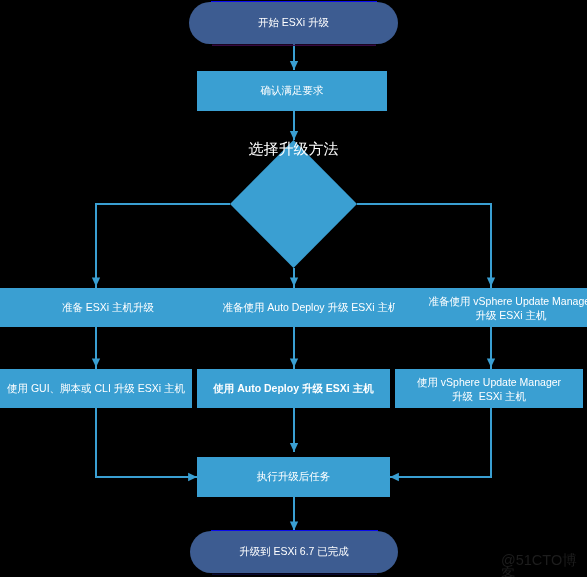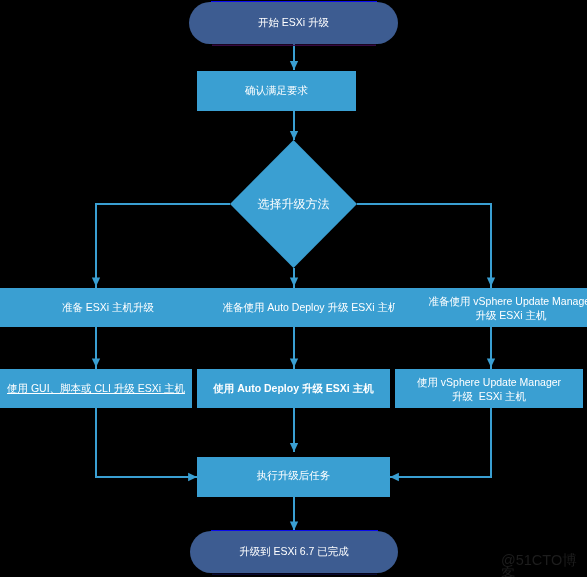--- a/index.html
+++ b/index.html
@@ -33,22 +33,22 @@
     letter-spacing: 0px;
     padding-top: 0px;
     white-space: pre-wrap;
   }
   .rect { background: #3a9fd2; }
   .two-line { padding-top: 2px; }
   .terminal { background: #3d5c91; border-radius: 21px; text-align: center; }
   .diamond-node {
     position: absolute;
     color: #ffffff;
-    font-size: 12px;
-    display: flex; align-items: center; justify-content: center;
+    font-size: 15px;
+    display: flex; justify-content: center;
   }
   .ring {
     position: absolute;
     pointer-events: none;
   }
   .wm {
     position: absolute;
     color: #1d1d1d;
     font-family: "Liberation Sans", sans-serif;
     font-size: 14.5px;
@@ -101,48 +101,48 @@
     <path d="M212,574.2 H377" stroke="#0a0a3a" stroke-width="1.6" fill="none" opacity="0.85"></path>
   </svg>
 
   <div class="node terminal" style="left:190px;top:531px;width:208px;height:42px;">
     <span>升级到 ESXi 6.7 已完成</span>
   </div>
   <div class="node terminal" style="left:189px;top:2px;width:209px;height:42px;">
     <span>开始 ESXi 升级</span>
   </div>
 
-  <div class="node rect" style="left:197px;top:71px;width:159px;height:40px;">
+  <div class="node rect" style="left:197px;top:71px;width:190px;height:40px;">
     <span>确认满足要求</span>
   </div>
 
   <div class="diamond-node" style="left:230px;top:140px;width:127px;height:128px;">
     <span>选择升级方法</span>
   </div>
 
   <div class="node rect" style="left:0px;top:288px;width:216px;height:39px;">
     <span>准备 ESXi 主机升级</span>
   </div>
   <div class="node rect" style="left:184px;top:288px;width:193px;height:39px;margin-left:30px;">
     <span>准备使用 Auto Deploy 升级 ESXi 主机</span>
   </div>
   <div class="node rect two-line" style="left:395px;top:288px;width:232px;height:39px;">
     <span>准备使用 vSphere Update Manager
 升级 ESXi 主机</span>
   </div>
 
-  <div class="node rect" style="left:0px;top:369px;width:192px;height:39px;text-decoration:underline;">
+  <div class="node rect" style="left:0px;top:369px;width:192px;height:39px;">
     <span>使用 GUI、脚本或 CLI 升级 ESXi 主机</span>
   </div>
   <div class="node rect" style="left:197px;top:369px;width:193px;height:39px;font-weight:bold;">
     <span>使用 Auto Deploy 升级 ESXi 主机</span>
   </div>
   <div class="node rect two-line" style="left:395px;top:369px;width:188px;height:39px;">
     <span>使用 vSphere Update Manager
 升级  ESXi 主机</span>
   </div>
 
-  <div class="node rect" style="left:197px;top:457px;width:193px;height:40px;font-family:Liberation Mono, monospace;">
+  <div class="node rect" style="left:197px;top:457px;width:193px;height:40px;">
     <span>执行升级后任务</span>
   </div>
 
   <div class="wm" style="left:489px;top:554px;margin-left:12px;">@51CTO博客</div>
 </div>
 
 </body></html>

